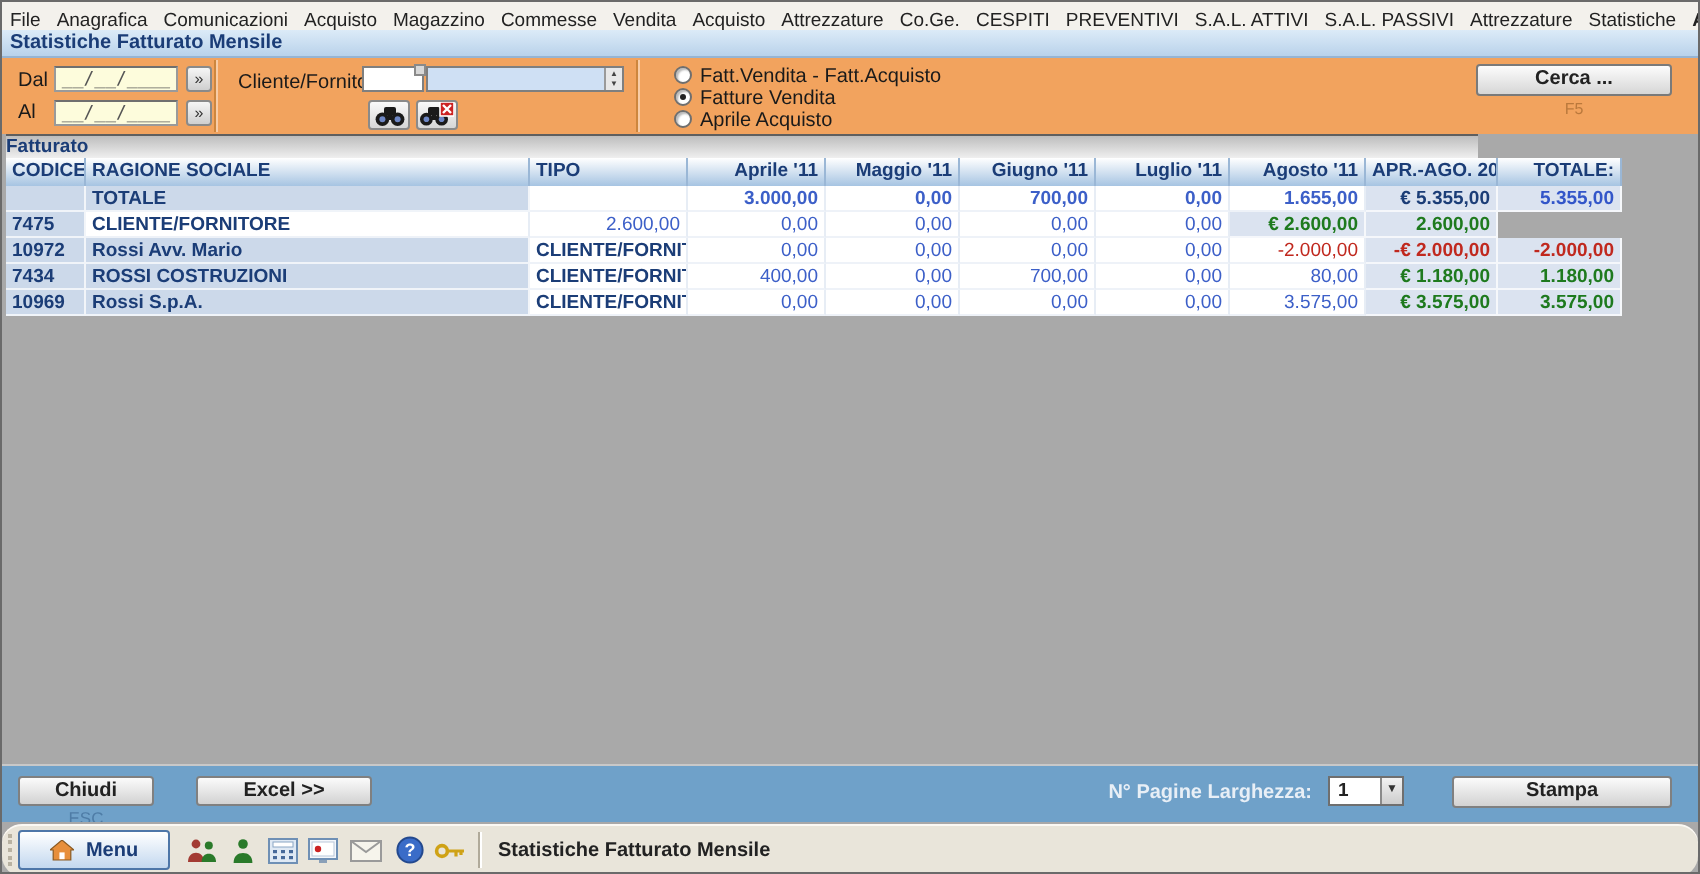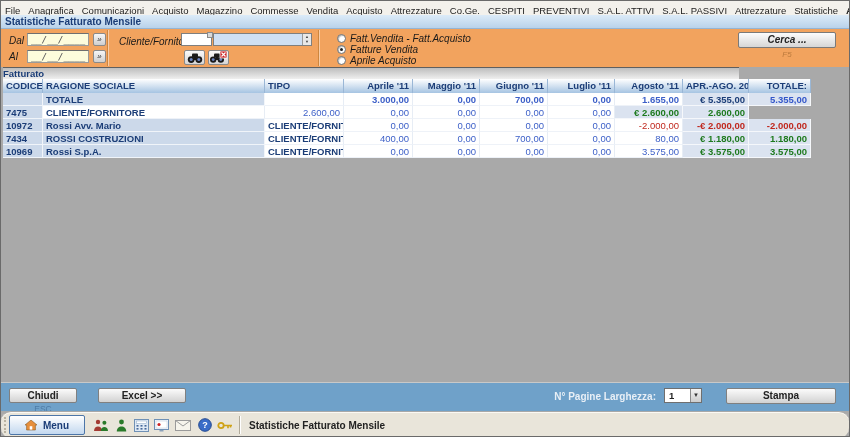--- a/index.html
+++ b/index.html
@@ -13,31 +13,31 @@
   
   #menubar{position:absolute;left:0;top:0;width:100%;height:19px;background:#f3f1ec;border-bottom:1px solid #7f7f7f;display:flex;align-items:center;padding-left:0;white-space:nowrap;}
   .menu-item{font-size:9.5px;color:#222;padding:0 4px;cursor:default;}
   .menu-item.bold{font-weight:bold;}
 
   
   #titlebar{position:absolute;left:0;top:14px;width:100%;height:14px;background:linear-gradient(180deg,#dcebf8,#b9d2ea);border-bottom:1px solid #96b4d2;display:flex;align-items:center;padding-left:4px;}
   #titlebar span{font-size:10px;font-weight:bold;color:var(--navy);}
 
   
-  #filters{position:absolute;left:0;top:28px;width:100%;height:38px;background:var(--orange);font-style:italic;}
+  #filters{position:absolute;left:0;top:28px;width:100%;height:38px;background:var(--orange);}
   .vsep{position:absolute;top:1px;bottom:1px;width:1px;background:#cd863e;box-shadow:1px 0 0 rgba(255,255,255,.45);}
   .flabel{position:absolute;font-size:10px;color:#1a1a1a;}
   .date-input{position:absolute;width:62px;height:13px;background:#fdfcdc;border:1px solid #9a9a9a;border-top-color:#6f6f6f;font-size:9px;color:#555;text-align:center;line-height:12px;font-family:"DejaVu Sans Mono",monospace;}
   .mini-btn{position:absolute;width:13px;height:13px;background:linear-gradient(180deg,#f6f6f6,#cfcfcf);border:1px solid #8a8a8a;border-radius:2px;font-size:8px;line-height:11px;text-align:center;color:#333;}
   .small-input{position:absolute;left:180px;top:4px;width:31px;height:13px;background:#fff;border:1px solid #7f7f7f;}
   .input-marker{position:absolute;left:206px;top:3px;width:6px;height:6px;background:#d8d8d8;border:1px solid #8a8a8a;font-size:5px;line-height:5px;text-align:center;color:#555;}
   .big-input{position:absolute;left:212px;top:4px;width:99px;height:13px;background:#cfe0f4;border:1px solid #7f7f7f;}
   .spin{position:absolute;right:0;top:0;bottom:0;width:9px;background:#e8e8e8;border-left:1px solid #9a9a9a;font-size:4px;line-height:5px;text-align:center;color:#444;}
   .bino-btn{position:absolute;top:21px;width:21px;height:15px;background:linear-gradient(180deg,#fafafa,#d6d6d6);border:1px solid #8a8a8a;border-radius:2px;display:flex;align-items:center;justify-content:center;}
-  .radio-row{position:absolute;left:336px;display:flex;align-items:center;height:11px;}
+  .radio-row{position:absolute;left:336px;display:flex;align-items:flex-start;height:11px;}
   .radio-circle{width:9px;height:9px;border-radius:50%;background:#fff;border:1px solid #6f6f6f;box-shadow:inset 1px 1px 1px #bbb;margin-right:4px;position:relative;}
   .radio-circle.checked::after{content:"";position:absolute;left:2px;top:2px;width:3px;height:3px;border-radius:50%;background:#222;}
   .radio-label{font-size:10px;color:#1a1a1a;}
   #cerca-btn{position:absolute;left:737px;top:3px;width:98px;height:16px;background:linear-gradient(180deg,#fcfcfc,#d6d6d6);border:1px solid #7a7a7a;border-radius:2px;font-size:10px;font-weight:bold;color:#222;text-align:center;line-height:14px;}
   #cerca-hint{position:absolute;left:737px;top:21px;width:98px;text-align:center;font-size:8px;color:rgba(120,70,20,.45);}
 
   
   #fatt-band{position:absolute;left:2px;top:66px;width:736px;height:12px;background:linear-gradient(180deg,#bdbdbd,#efefef);border-top:1px solid #5f5f5f;text-align:left;font-size:9.5px;font-weight:bold;color:var(--navy);line-height:12px;}
   #thead{position:absolute;left:2px;top:78px;width:808px;height:14px;display:flex;background:linear-gradient(180deg,#ffffff,#a6c4e2);}
   .hcell{height:14px;line-height:14px;font-size:9.5px;font-weight:bold;color:var(--navy);padding:0 3px;border-right:1px solid #9ab7d6;overflow:hidden;white-space:nowrap;}

